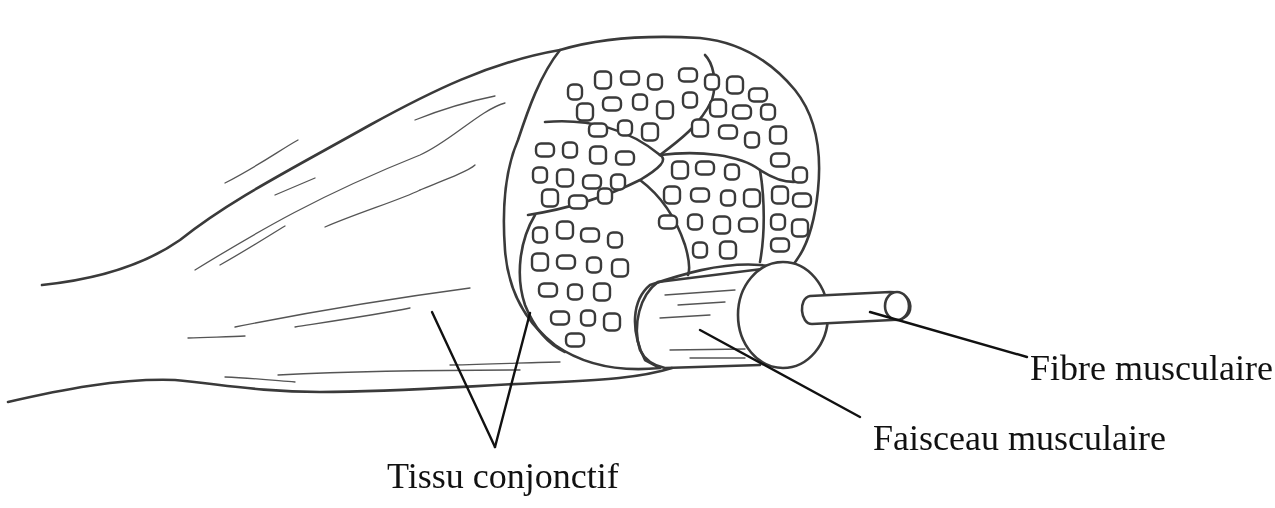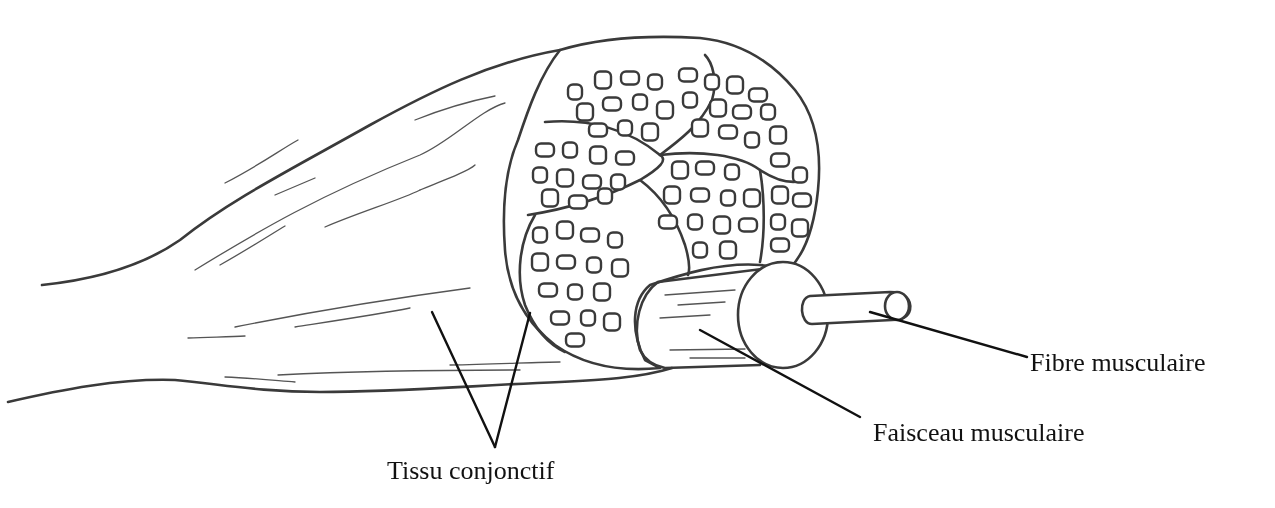--- a/index.html
+++ b/index.html
@@ -3,21 +3,21 @@
 <meta charset="utf-8">
 <style>
   html, body { margin:0; padding:0; background:#ffffff; }
   body { width:1275px; height:508px; overflow:hidden; position:relative; }
   #stage { position:absolute; left:0; top:0; width:1275px; height:508px; }
   svg { position:absolute; left:0; top:0; }
   .stroke { fill:none; stroke:#3a3a3a; stroke-width:2.6; stroke-linecap:round; stroke-linejoin:round; }
   .thin { fill:none; stroke:#555; stroke-width:1.3; stroke-linecap:round; }
   .cell { fill:#fff; stroke:#3a3a3a; stroke-width:2.4; }
   .leader { stroke:#111; stroke-width:2.4; stroke-linecap:round; }
-  .label { position:absolute; font-family:"Liberation Serif", "DejaVu Serif", serif; font-size:26px; color:#111; white-space:nowrap; line-height:1; }
+  .label { position:absolute; font-family:"Liberation Serif", "DejaVu Serif", serif; font-size:36px; color:#111; white-space:nowrap; line-height:1; }
 </style>
 </head>
 <body>
 
 <div id="stage">
   <svg width="1275" height="508" viewBox="0 0 1275 508">
 
     <g>
       <path class="stroke" d="M42,285 C90,280 140,268 180,240 C230,200 290,170 370,125 C430,92 490,62 560,50"></path>
       <path class="stroke" d="M8,402 C60,390 120,378 175,380 C220,384 260,392 320,392 C400,392 480,385 560,382 C600,380 640,378 672,368"></path>

